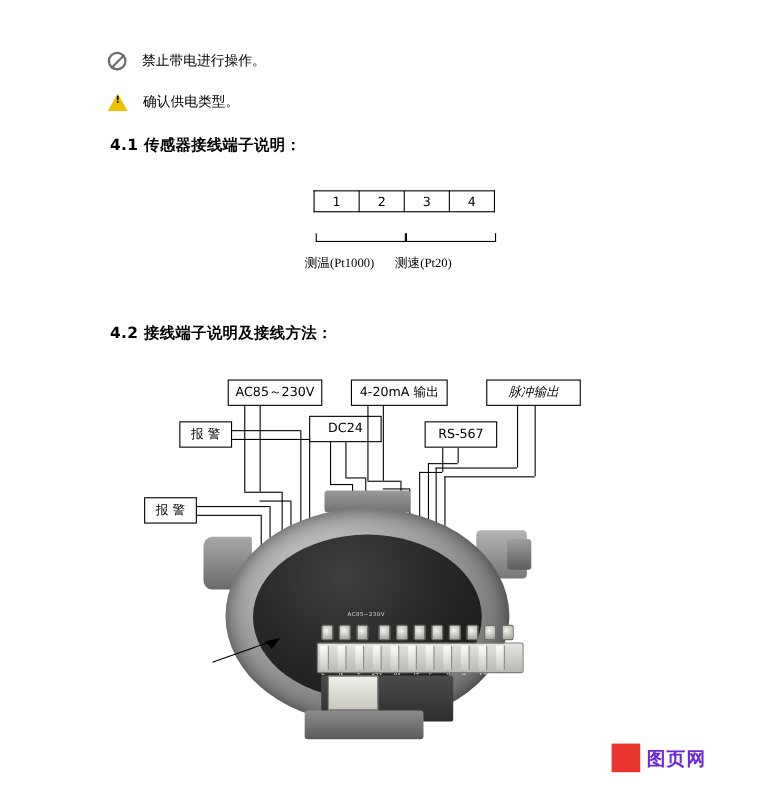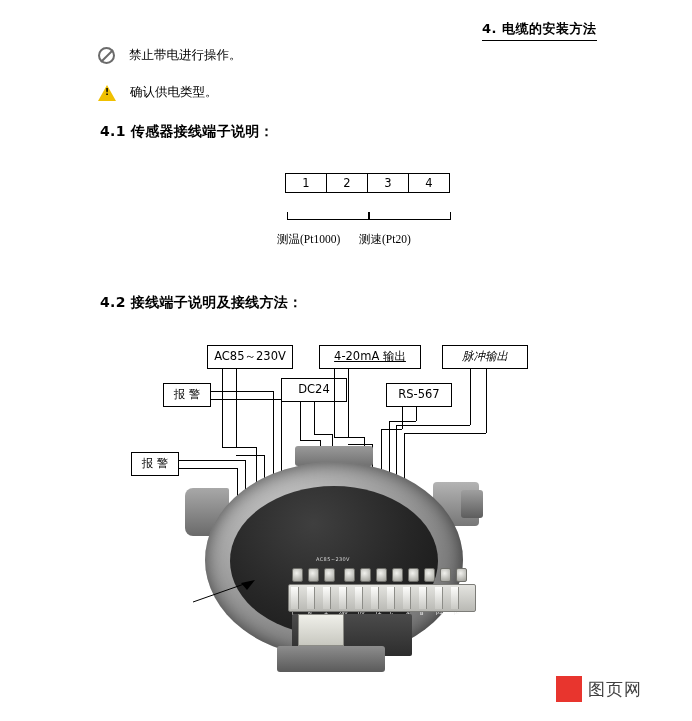--- a/index.html
+++ b/index.html
@@ -142,21 +142,21 @@
     text-align: center;
     background: #fff;
     white-space: nowrap;
     box-sizing: border-box;
     line-height: 1;
     display: flex;
     align-items: center;
     justify-content: center;
   }
   .box-ac    { left: 207px; top: 345px; width: 86px; height: 24px; }
-  .box-ma    { left: 319px; top: 345px; width: 102px; height: 24px; text-decoration: underline; }
+  .box-ma    { left: 319px; top: 345px; width: 88px; height: 24px; }
   .box-pulse { left: 442px; top: 345px; width: 86px; height: 24px; font-style: italic; }
   .box-alarm1{ left: 163px; top: 383px; width: 48px; height: 24px; }
   .box-dc24  { left: 281px; top: 378px; width: 66px; height: 24px; }
   .box-485   { left: 386px; top: 383px; width: 66px; height: 24px; }
   .box-alarm2{ left: 131px; top: 452px; width: 48px; height: 24px; }
 
   
   .ln {
     position: absolute;
     background: #000;
@@ -337,31 +337,30 @@
     align-items: center;
   }
   .wm-sq {
     width: 26px;
     height: 26px;
     background: #e8352e;
   }
   .wm-text {
     margin-left: 6px;
     font-size: 17px;
-    font-weight: normal;
-    color: #404040;
+    font-weight: bold;
+    color: #6d28d9;
     letter-spacing: 1px;
   }
 </style>
 </head>
 <body>
 
 <div class="page">
 
-  <div class="header-title">4. 电缆的安装方法</div>
 
   <div class="note note-1">
     <span class="icon-forbid"></span>
     <span class="note-text">禁止带电进行操作。</span>
   </div>
   <div class="note note-2">
     <span class="icon-warning"></span>
     <span class="note-text">确认供电类型。</span>
   </div>
 

